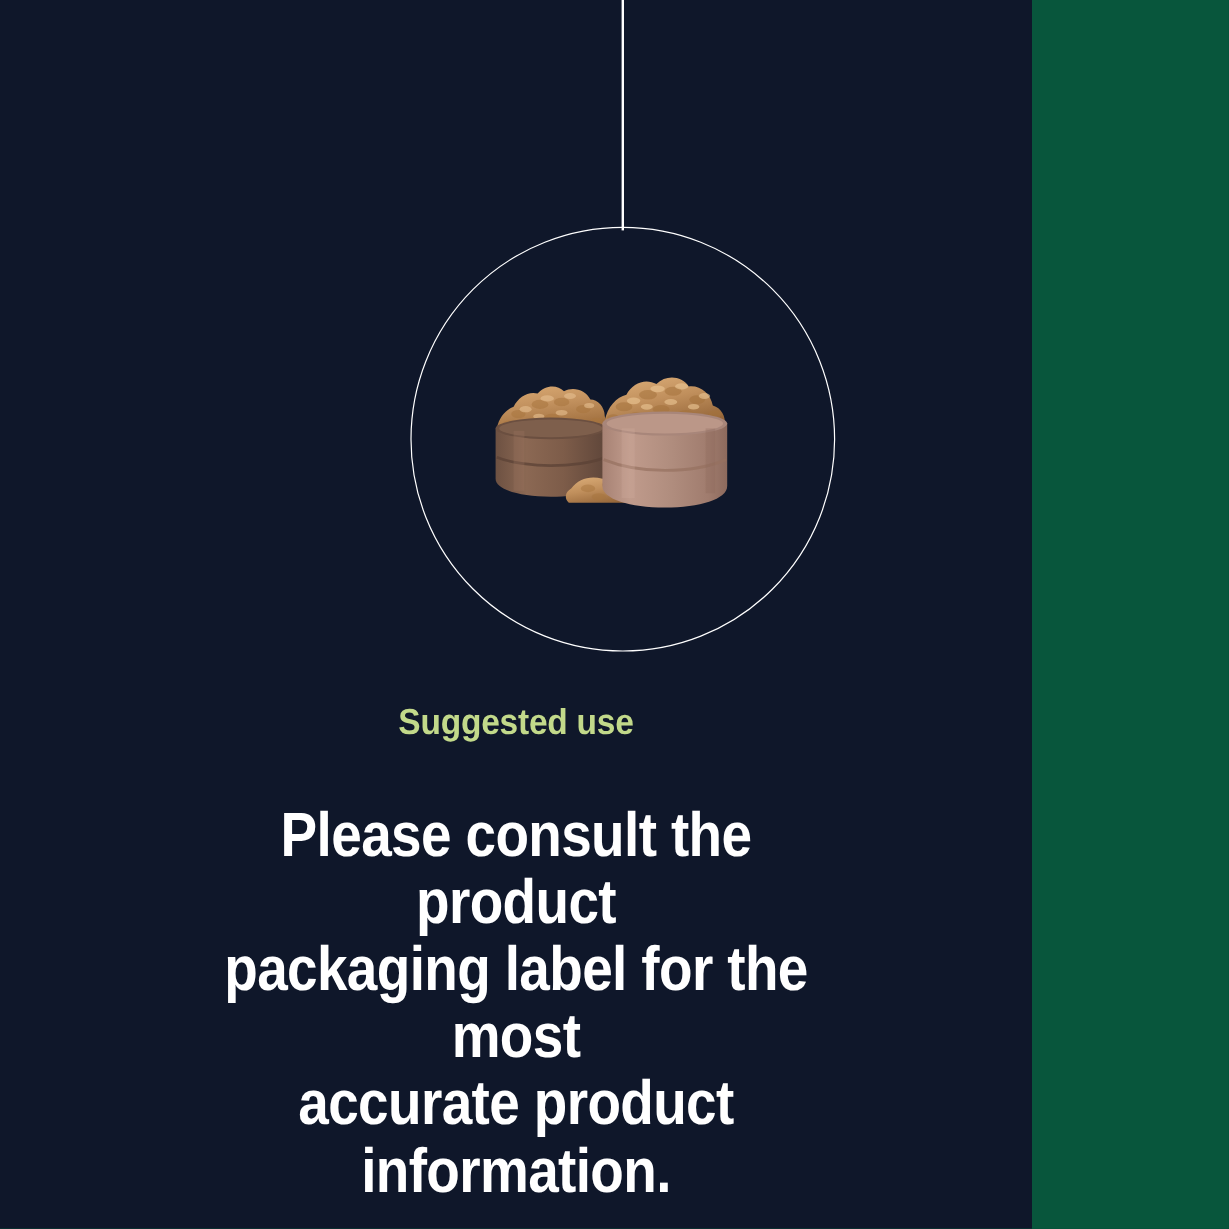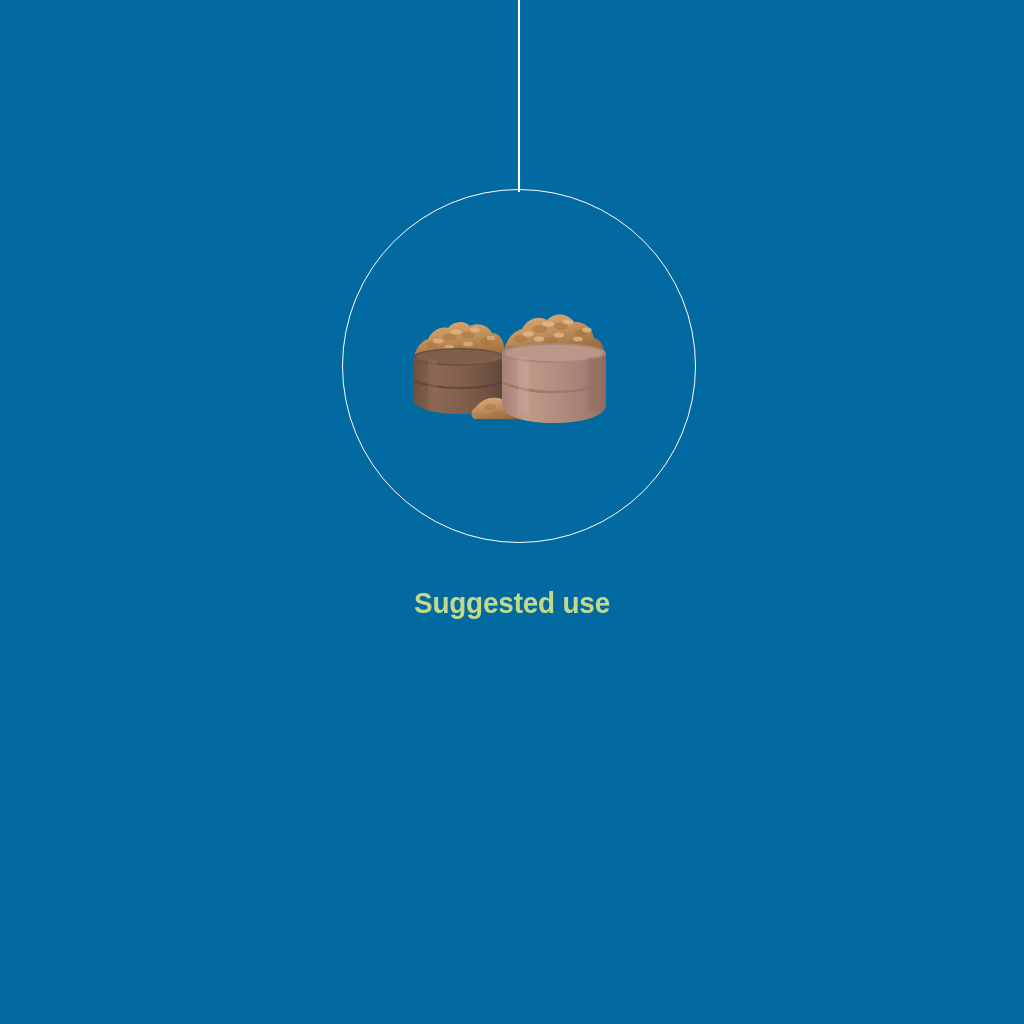--- a/index.html
+++ b/index.html
@@ -5,23 +5,23 @@
   html, body {
     margin: 0;
     padding: 0;
     background: #08563c;
   }
   body {
     font-family: "Liberation Sans", sans-serif;
   }
   #canvas {
     position: relative;
-    width: 1024px;
+    width: 860px;
     height: 1024px;
-    background: #0369a1;
+    background: #0f172a;
     overflow: hidden;
   }
 
   
   .thread {
     position: absolute;
     left: 518px;
     top: 0;
     width: 1.6px;
     height: 192px;
@@ -192,14 +192,19 @@
       <ellipse cx="156" cy="58" rx="48.5" ry="8.2" fill="#bb9788"></ellipse>
 
       <path d="M105 88 C120 94 140 97 156 97 C173 97 193 94 207 88" stroke="#95705f" stroke-width="2.4" fill="none" opacity="0.7"></path>
       <rect x="120" y="62" width="11" height="58" fill="#cfae9f" opacity="0.28"></rect>
       <rect x="190" y="62" width="8" height="54" fill="#8b6658" opacity="0.3"></rect>
     </svg>
   </div>
 
   <div class="eyebrow">Suggested use</div>
 
+  <div class="headline">
+    <span class="ln">Please consult the product</span>
+    <span class="ln">packaging label for the most</span>
+    <span class="ln">accurate product information.</span>
+  </div>
 
 </div>
 
 </body></html>

